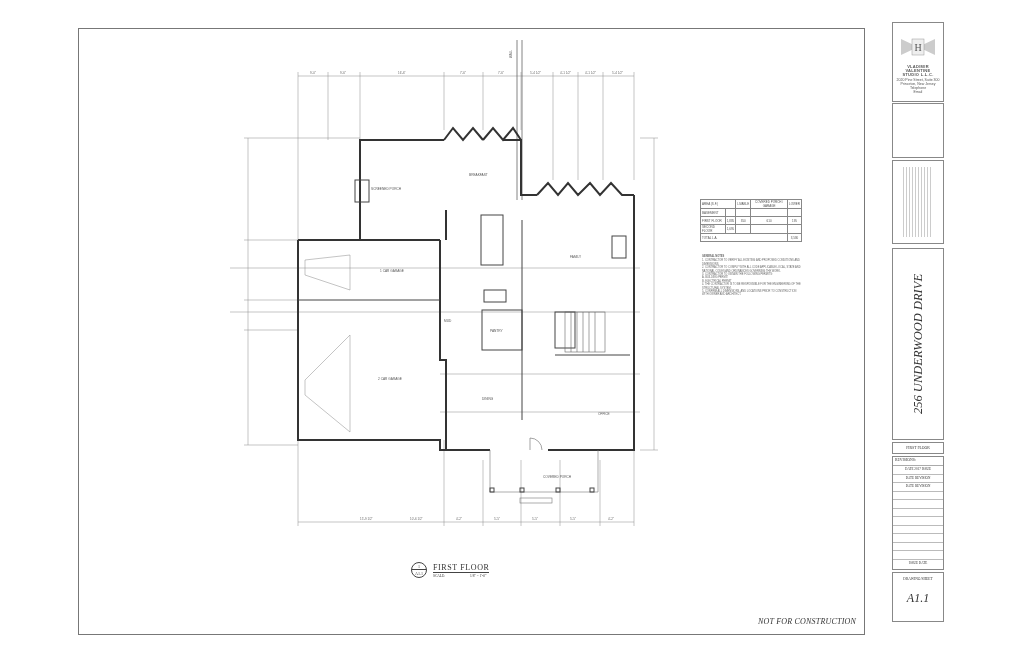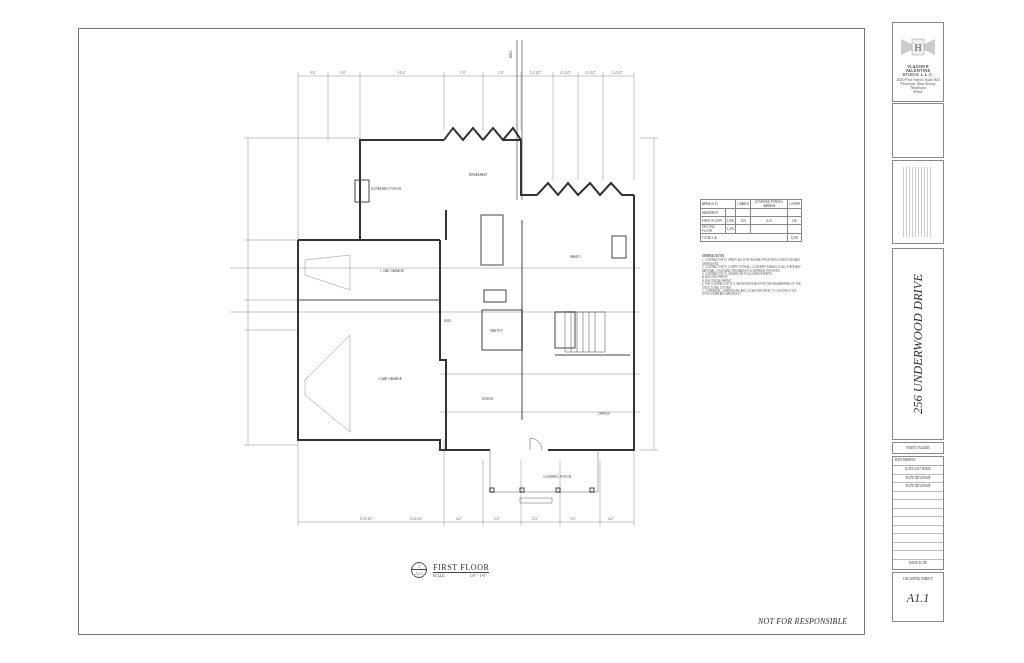--- a/index.html
+++ b/index.html
@@ -227,21 +227,21 @@
 <div class="plan-title">
   <div class="bubble">
     <div class="bn">1</div>
     <div class="bs">A1.1</div>
   </div>
   <div class="name">FIRST FLOOR</div>
   <div class="scale-l">SCALE:</div>
   <div class="scale-v">1/8" = 1'-0"</div>
 </div>
 
-<div class="nfc">NOT FOR RESPONSIBLE</div>
+<div class="nfc">NOT FOR CONSTRUCTION</div>
 
 <div class="tb-box logo-box">
   <svg class="mark" viewBox="0 0 34 24">
     <polygon points="0,4 17,12 0,20" fill="#ccc"></polygon>
     <polygon points="34,4 17,12 34,20" fill="#ccc"></polygon>
     <rect x="11" y="4" width="12" height="16" fill="#eee" stroke="#999" stroke-width=".5"></rect>
     <text x="17" y="16" text-anchor="middle" font-size="10" font-family="Liberation Serif, serif" fill="#555">H</text>
   </svg>
   <div class="firm">
     <b>VLADIMIR VALENTINE</b>

